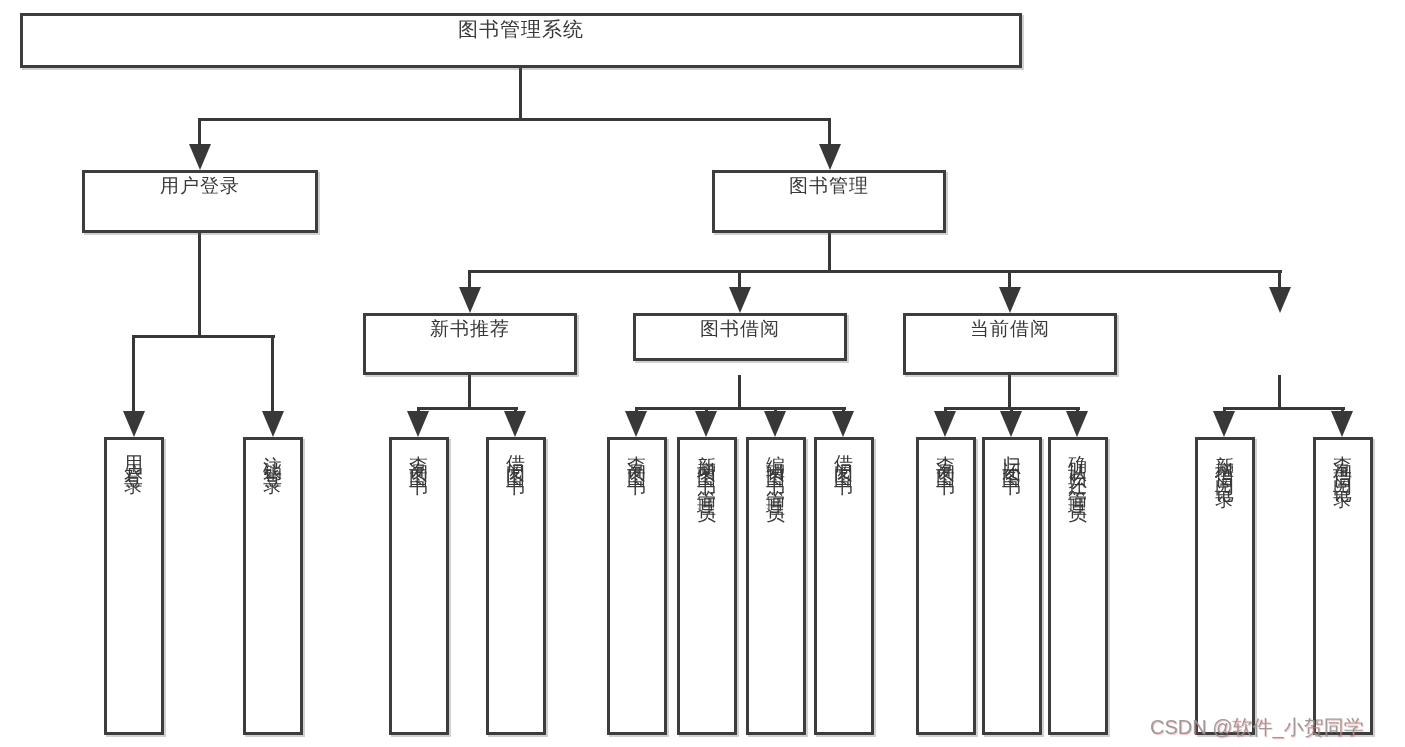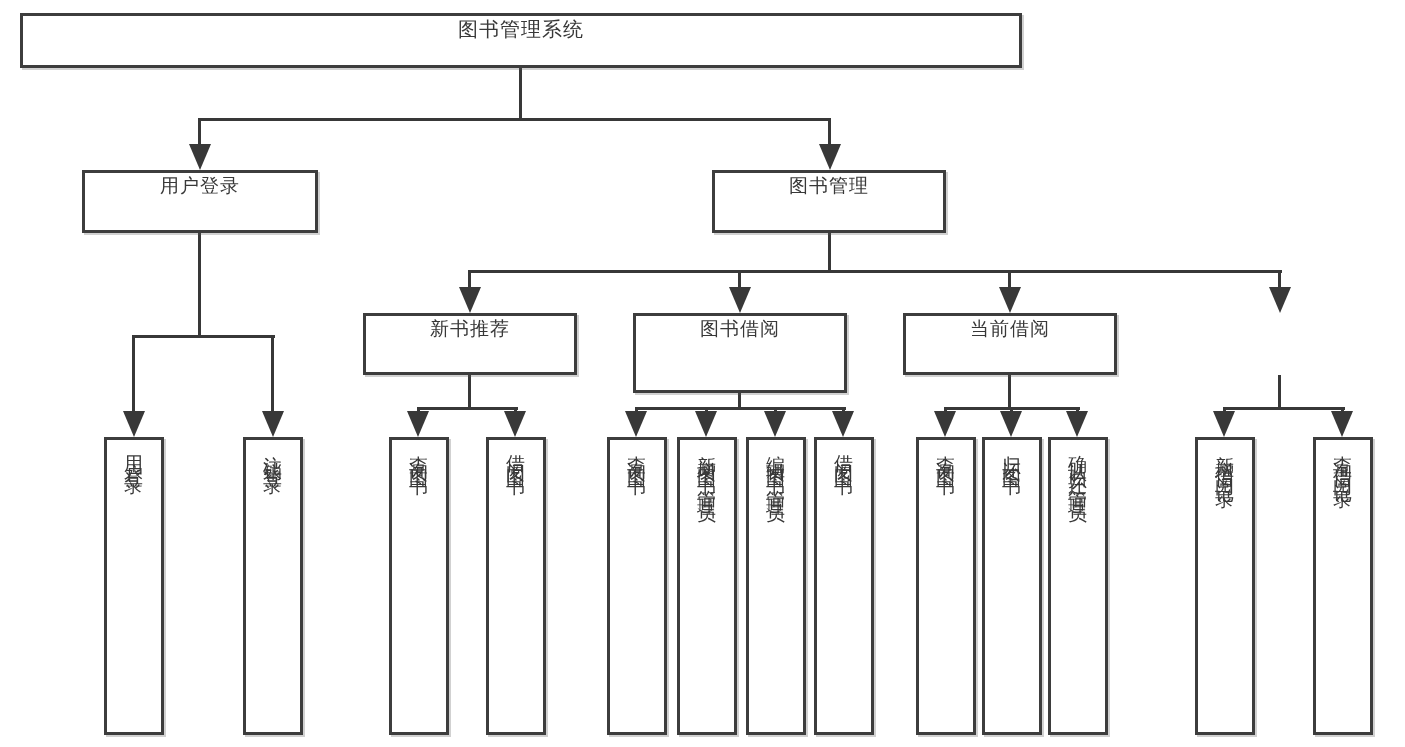--- a/index.html
+++ b/index.html
@@ -111,21 +111,21 @@
   <div class="hbox" style="left:82px; top:170px; width:236px; height:63px;">
     <span>用户登录</span>
   </div>
   <div class="hbox" style="left:712px; top:170px; width:234px; height:63px;">
     <span>图书管理</span>
   </div>
 
   <div class="hbox" style="left:363px; top:313px; width:214px; height:62px;">
     <span>新书推荐</span>
   </div>
-  <div class="hbox" style="left:633px; top:313px; width:214px; height:80px;">
+  <div class="hbox" style="left:633px; top:313px; width:214px; height:48px;">
     <span>图书借阅</span>
   </div>
   <div class="hbox" style="left:903px; top:313px; width:214px; height:62px;">
     <span>当前借阅</span>
   </div>
 
   <div class="vbox" style="left:104px;">
     <span class="vtext">用户登录</span>
   </div>
   <div class="vbox" style="left:243px;">
@@ -162,14 +162,15 @@
     <span class="vtext">确认归还（管理员）</span>
   </div>
 
   <div class="vbox" style="left:1195px;">
     <span class="vtext">新增借阅记录</span>
   </div>
   <div class="vbox" style="left:1313px;">
     <span class="vtext">查询借阅记录</span>
   </div>
 
+  <div class="watermark">CSDN @软件_小贺同学</div>
 
 </div>
 
 </body></html>

